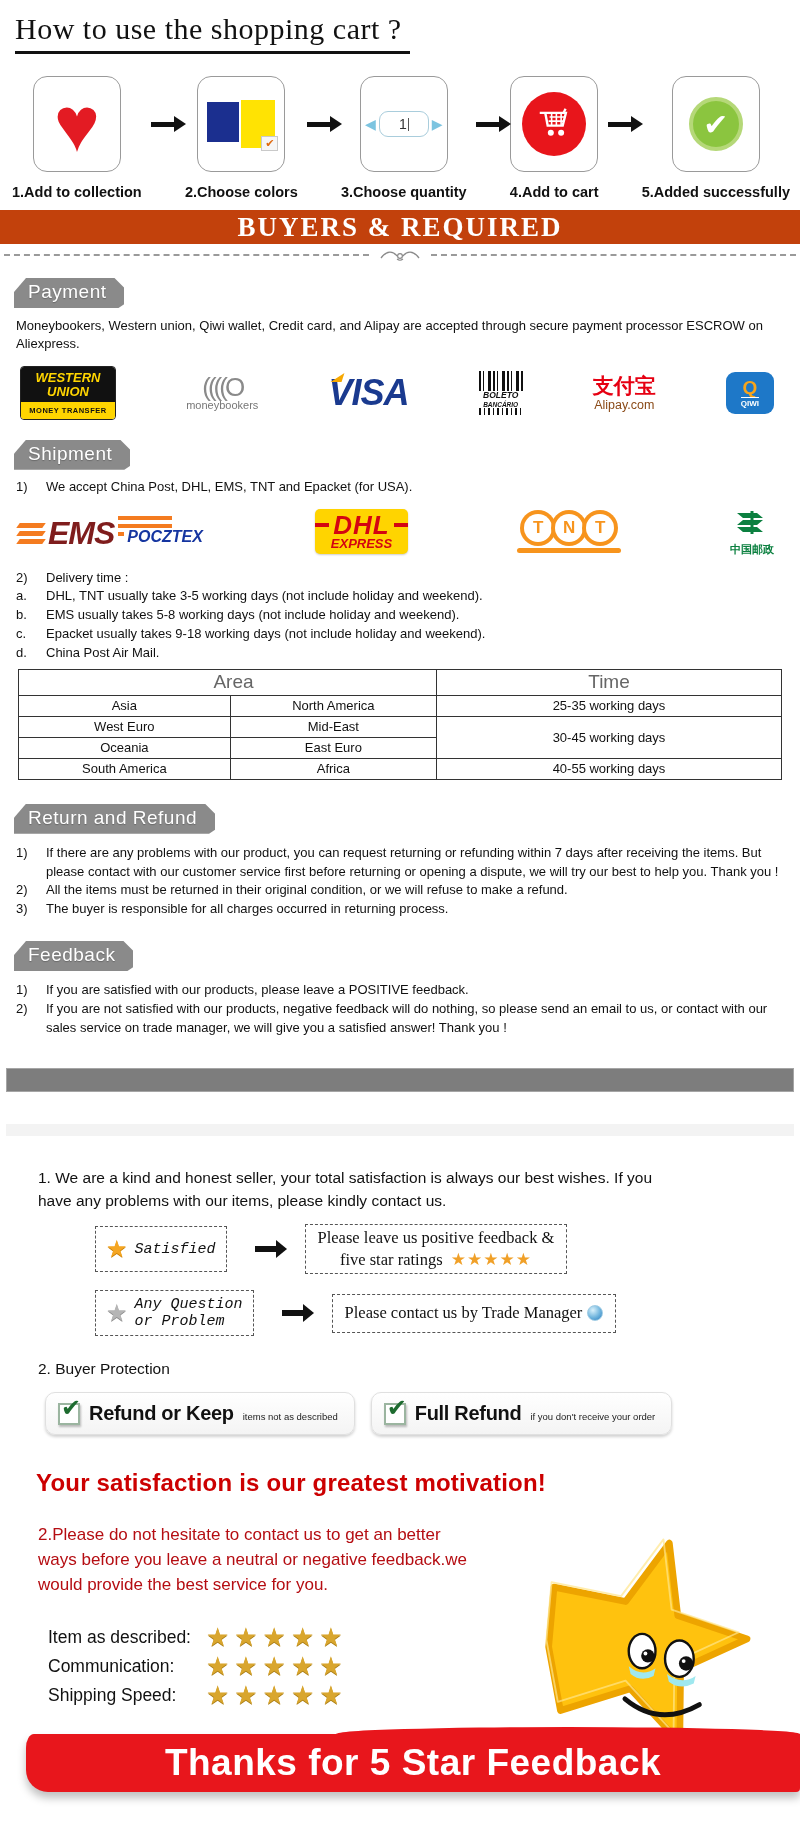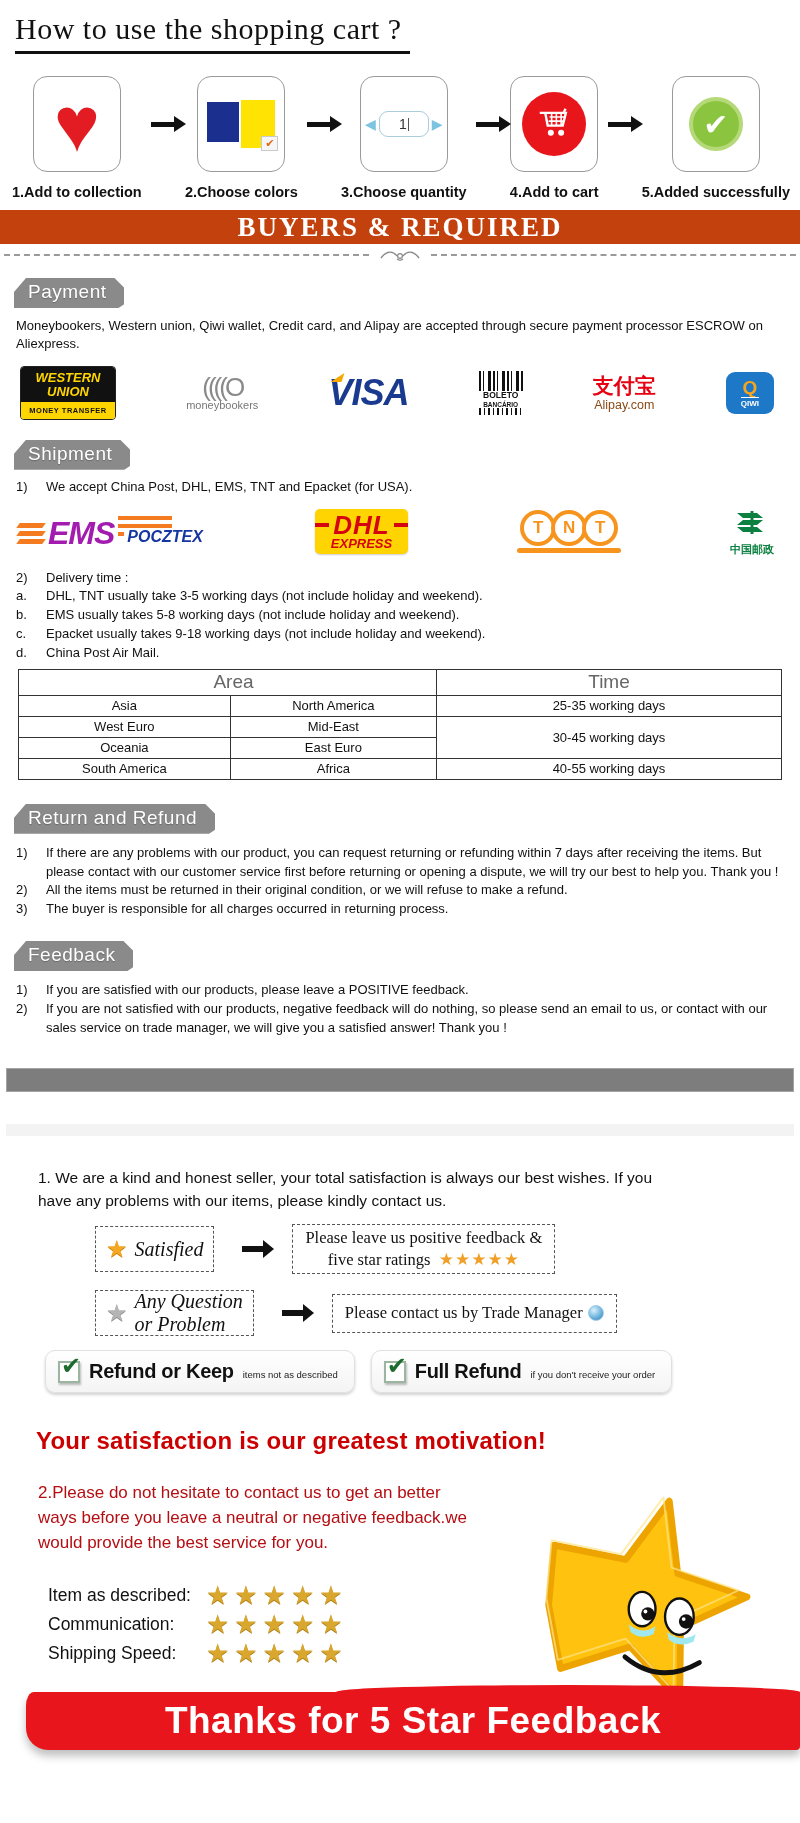--- a/index.html
+++ b/index.html
@@ -72,37 +72,37 @@
   
   .pay-logos { display: flex; align-items: center; justify-content: space-between; padding: 13px 26px 0 20px; }
   .wu { width: 96px; text-align: center; border: 1px solid #222; border-radius: 4px; overflow: hidden; }
   .wu-top { background: #111; color: #ffd500; font-weight: bold; font-size: 13px; line-height: 1.05; padding: 4px 0 3px; font-style: italic; }
   .wu-strip { background: #ffd500; color: #111; font-size: 7.5px; font-weight: bold; padding: 4px 0; letter-spacing: .5px; }
   .mb { text-align: center; color: #8a8a8a; }
   .mb-glyph { font-size: 26px; letter-spacing: -3px; line-height: 24px; }
   .mb-name { font-size: 11px; color: #777; }
   .visa { position: relative; color: #1a3a8f; font-size: 36px; font-weight: bold; font-style: italic; letter-spacing: -1px; }
   .visa::before { content: ""; position: absolute; left: 4px; top: 1px; border-left: 11px solid transparent; border-bottom: 9px solid #f7a800; transform: skewX(-18deg); }
-  .boleto { width: 44px; text-align: center; }
+  .boleto { width: 44px; text-align: center; font-style: italic; }
   .barcode-top { height: 20px; background: repeating-linear-gradient(90deg, #111 0 2px, #fff 2px 4px, #111 4px 5px, #fff 5px 9px, #111 9px 12px, #fff 12px 14px); }
   .barcode-bottom { height: 7px; background: repeating-linear-gradient(90deg, #111 0 2px, #fff 2px 5px, #111 5px 6px, #fff 6px 9px); }
   .boleto-name { font-size: 8.5px; font-weight: bold; line-height: 1.1; }
   .boleto-sub { font-size: 6.5px; font-weight: bold; line-height: 1.1; }
   .alipay { text-align: center; }
   .alipay-cn { color: #e60012; font-size: 21px; font-weight: bold; line-height: 1.1; }
   .alipay-en { color: #8a4a17; font-size: 12.5px; }
   .qiwi { width: 48px; height: 42px; background: #1e78c8; border-radius: 9px; display: flex; flex-direction: column; align-items: center; justify-content: center; color: #fff; }
   .qiwi-q { font-size: 19px; font-weight: bold; line-height: 18px; color: #f8a51b; }
   .qiwi-name { font-size: 8px; font-weight: bold; border-top: 1px solid #fff; padding-top: 1px; }
   
   .ship-logos { display: flex; align-items: center; justify-content: space-between; padding: 10px 26px 0 18px; }
   .ems { display: flex; align-items: flex-end; gap: 4px; }
   .ems-chevrons { display: flex; flex-direction: column; gap: 3px; margin-bottom: 4px; }
   .ems-chevrons i { display: block; width: 26px; height: 5px; background: #f47b20; transform: skewX(-35deg); }
-  .ems-name { color: #a21caf; font-size: 32px; font-weight: bold; font-style: italic; line-height: 30px; letter-spacing: -1px; }
+  .ems-name { color: #7f1d1d; font-size: 32px; font-weight: bold; font-style: italic; line-height: 30px; letter-spacing: -1px; }
   .ems-stripes { width: 54px; height: 24px; margin-bottom: 8px; background: repeating-linear-gradient(180deg, #f47b20 0 4px, #fff 4px 8px); }
   .ems-sub { color: #1535a0; font-size: 16px; font-weight: bold; font-style: italic; margin-left: -52px; margin-bottom: 2px; background: #fff; padding: 0 3px; }
   .dhl { background: #ffd400; border-radius: 5px; padding: 5px 16px 3px; text-align: center; box-shadow: 0 1px 2px rgba(0,0,0,.2); }
   .dhl-name { color: #d40511; font-size: 26px; font-weight: bold; font-style: italic; letter-spacing: 1px; line-height: 22px; position: relative; }
   .dhl-name::before, .dhl-name::after { content: ""; position: absolute; top: 9px; width: 14px; height: 4px; background: #d40511; }
   .dhl-name::before { left: -16px; } .dhl-name::after { right: -16px; }
   .dhl-sub { color: #d40511; font-size: 13px; font-style: italic; font-weight: bold; }
   .tnt { display: flex; flex-direction: column; align-items: center; }
   .tnt-circles { display: flex; }
   .tnt-circle {
@@ -125,21 +125,21 @@
   
   .sat-intro { margin: 30px 140px 0 38px; font-size: 15.5px; line-height: 1.5; }
   .sat-row { display: flex; align-items: center; margin: 12px 0 0 95px; }
   .sat-box {
     border: 1.5px dashed #555; min-width: 112px; height: 46px; padding: 2px 10px;
     display: flex; align-items: center; justify-content: center; gap: 7px; background: #fff;
   }
   .sat-star { font-size: 24px; line-height: 24px; }
   .sat-star.gold { color: #f5a623; text-shadow: 0 1px 0 #c87d00; }
   .sat-star.gray { color: #b5b5b5; text-shadow: 0 1px 0 #8a8a8a; }
-  .sat-label { font-family: Liberation Serif, serif; font-style: italic; font-size: 20px; line-height: 1.15; }
+  .sat-label { font-family: Liberation Mono, monospace; font-style: italic; font-size: 15px; line-height: 1.15; }
   .sat-arrow { margin: 0 28px; flex: none; position: relative; width: 22px; height: 6px; background: #111; }
   .sat-arrow::after { content: ""; position: absolute; right: -10px; top: -6px; border-left: 11px solid #111; border-top: 9px solid transparent; border-bottom: 9px solid transparent; }
   .sat-result {
     border: 1.5px dashed #555; min-width: 258px; padding: 3px 12px; background: #fff;
     font-family: "Liberation Serif", serif; font-size: 16.5px; text-align: center; line-height: 1.25;
   }
   .result-stars { color: #f0a028; font-size: 17px; letter-spacing: 1px; }
   .tm-icon { display: inline-block; width: 16px; height: 16px; border-radius: 50%; vertical-align: -3px; margin-left: 5px;
     background: radial-gradient(circle at 35% 30%, #d9f1fb, #6fb4dd 55%, #2b7bbd); border: 1px solid #9ecbe4; }
   .bp-heading { margin: 24px 0 0 38px; font-size: 15.5px; }
@@ -430,20 +430,21 @@
         <div>Any Question</div>
         <div>or Problem</div>
       </span>
     </div>
     <div class="sat-arrow"></div>
     <div class="sat-result" style="padding-top:8px;padding-bottom:8px">
       <span>Please contact us by Trade Manager</span><span class="tm-icon"></span>
     </div>
   </div>
 
+  <div class="bp-heading">2. Buyer Protection</div>
 
   <div class="prot-row">
     <div class="prot-box">
       <div class="cb-icon">
           <span>✔</span>
         </div>
       <span class="prot-title">Refund or Keep</span>
       <span class="prot-sub">items not as described</span>
     </div>
     <div class="prot-box">

